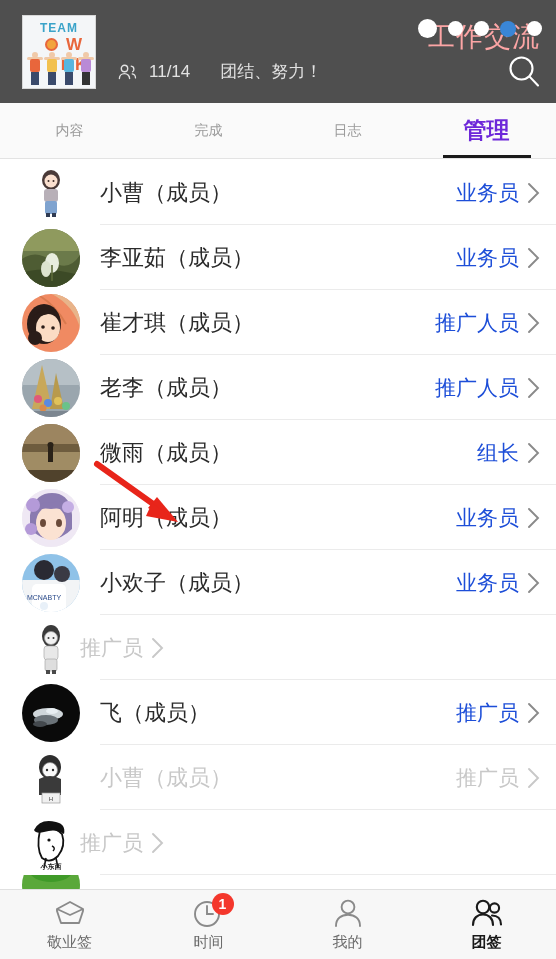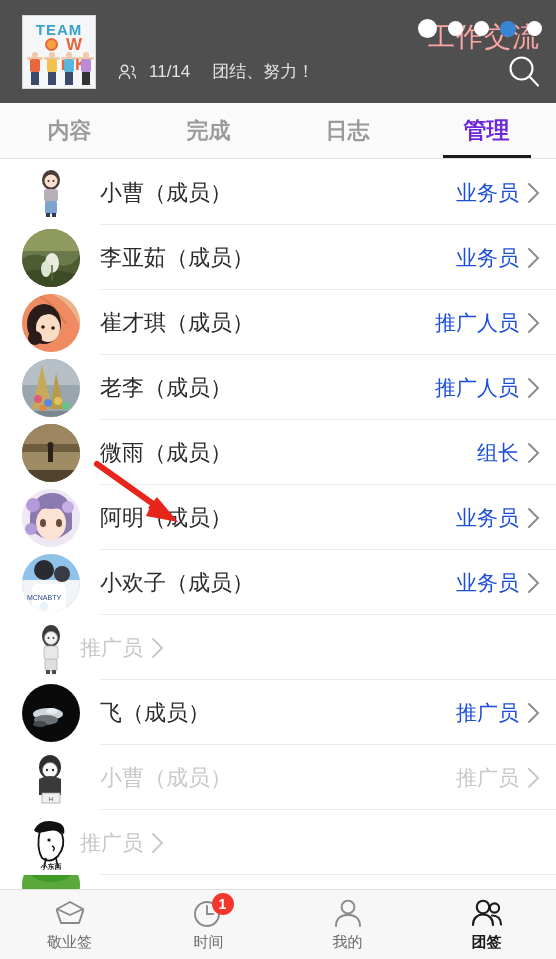--- a/index.html
+++ b/index.html
@@ -24,21 +24,21 @@
     width: 74px; height: 74px;
     flex: 0 0 74px;
     background: #f4f6f8;
     border: 1px solid #d8d8d8;
     position: relative;
     overflow: hidden;
   }
   .logo-team {
     position: absolute; top: 5px; left: 0; right: 0;
     text-align: center;
-    font-size: 15px; font-weight: bold; letter-spacing: 1px;
+    font-size: 12px; font-weight: bold; letter-spacing: 1px;
     color: #3aa3c9;
     font-family: "Liberation Sans", sans-serif;
   }
   .logo-work {
     position: absolute; top: 19px; left: 4px; right: 0;
     text-align: center;
     font-size: 17px; font-weight: bold; letter-spacing: 2px;
     color: #e8663c;
     font-family: "Liberation Sans", sans-serif;
     padding-left: 28px;
@@ -92,23 +92,22 @@
   .tabs {
     height: 56px;
     background: #fafafa;
     display: flex;
     border-bottom: 1px solid #e3e3e3;
   }
   .tab {
     flex: 1 1 0;
     display: flex; align-items: center; justify-content: center;
     position: relative;
-    font-size: 22px;
+    font-size: 14px;
     color: #9b9b9b;
-    font-weight: bold;
   }
   .tab.active { color: #6d28d9; font-weight: bold; font-size: 23px; }
   .tab.active::after {
     content: "";
     position: absolute; bottom: 0; left: 50%; transform: translateX(-50%);
     width: 88px; height: 3px; background: #1a1a1a;
   }
 
   
   .list {
@@ -249,21 +248,21 @@
       <div class="group-sub">
         <span class="people-mini">
           <svg viewBox="0 0 19 16" width="19" height="16">
             <circle cx="6.5" cy="4.5" r="3.2" fill="none" stroke="#e2e2e2" stroke-width="1.4"></circle>
             <path d="M1.4 14.6c0-3.0 2.3-5.0 5.1-5.0s5.1 2.0 5.1 5.0" fill="none" stroke="#e2e2e2" stroke-width="1.4" stroke-linecap="round"></path>
             <path d="M13.2 2.2c1.6 0.2 2.7 1.4 2.7 3.0 0 1.1-0.5 2.0-1.3 2.5" fill="none" stroke="#e2e2e2" stroke-width="1.3" stroke-linecap="round"></path>
             <path d="M14.2 9.9c2.0 0.4 3.3 1.9 3.3 4.0" fill="none" stroke="#e2e2e2" stroke-width="1.3" stroke-linecap="round"></path>
           </svg>
         </span>
         <span>11/14</span>
-        <span style="margin-left:10px;">团结、努力！</span>
+        <span style="margin-left:18px;">团结、努力！</span>
       </div>
     </div>
 
     <div class="header-right">
       <div class="dots">
         <span class="dot d0"></span>
         <span class="dot d1"></span>
         <span class="dot d2"></span>
         <span class="dot d3"></span>
         <span class="dot d4"></span>

